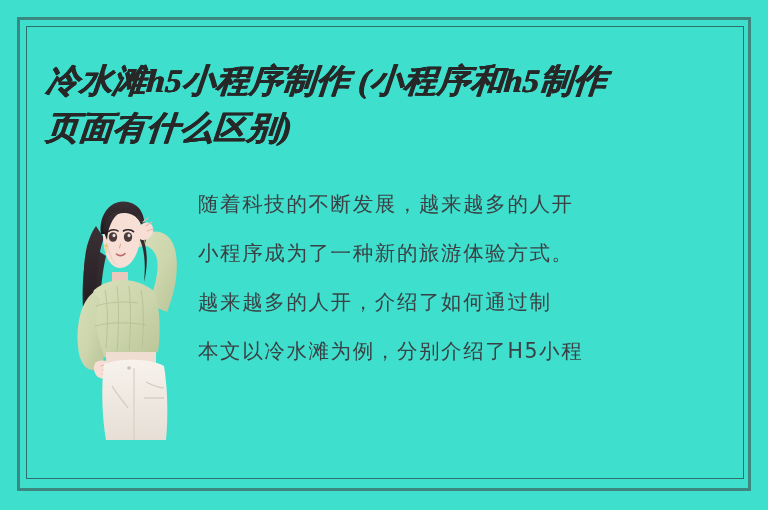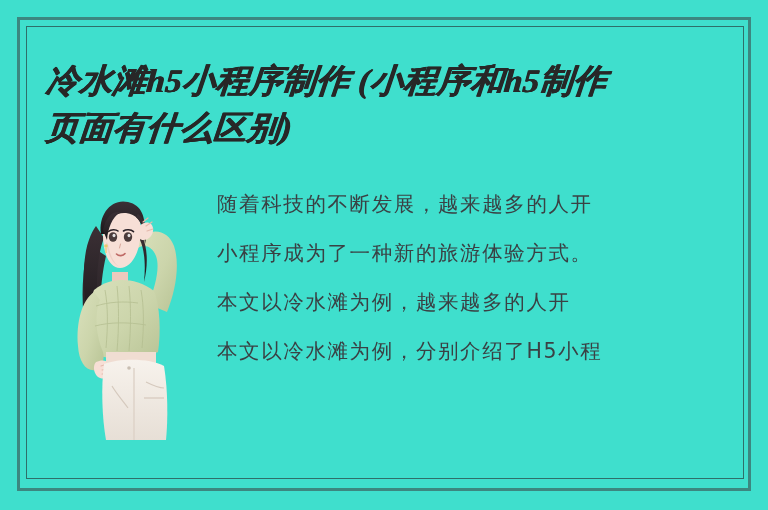--- a/index.html
+++ b/index.html
@@ -73,21 +73,21 @@
   }
   .figure-wrap svg {
     display: block;
     width: 140px;
     height: 254px;
   }
 
   
   .body-copy {
     position: absolute;
-    left: 217px;
+    left: 198px;
     top: 180px;
     width: 520px;
   }
   .body-line {
     font-family: "DejaVu Sans", sans-serif;
     font-size: 20.5px;
     color: #3a4144;
     line-height: 49px;
     height: 49px;
     letter-spacing: 1.6px;
@@ -184,17 +184,17 @@
       <path d="M52 200 C58 210 64 216 68 222" stroke="#d5c9bd" stroke-width="1.2" fill="none"></path>
       <path d="M86 196 C94 200 100 202 104 202" stroke="#d5c9bd" stroke-width="1.2" fill="none"></path>
       <path d="M84 212 L104 212" stroke="#d5c9bd" stroke-width="1.2" fill="none"></path>
       <circle cx="69" cy="182" r="1.8" fill="#c9beb2"></circle>
     </svg>
   </div>
 
   <div class="body-copy">
     <div class="body-line">随着科技的不断发展，越来越多的人开</div>
     <div class="body-line">小程序成为了一种新的旅游体验方式。</div>
-    <div class="body-line">本文以冷水滩为例，越来越多的人开</div>
+    <div class="body-line">越来越多的人开，介绍了如何通过制</div>
     <div class="body-line">本文以冷水滩为例，分别介绍了H5小程</div>
   </div>
 
 </div>
 
 </body></html>

